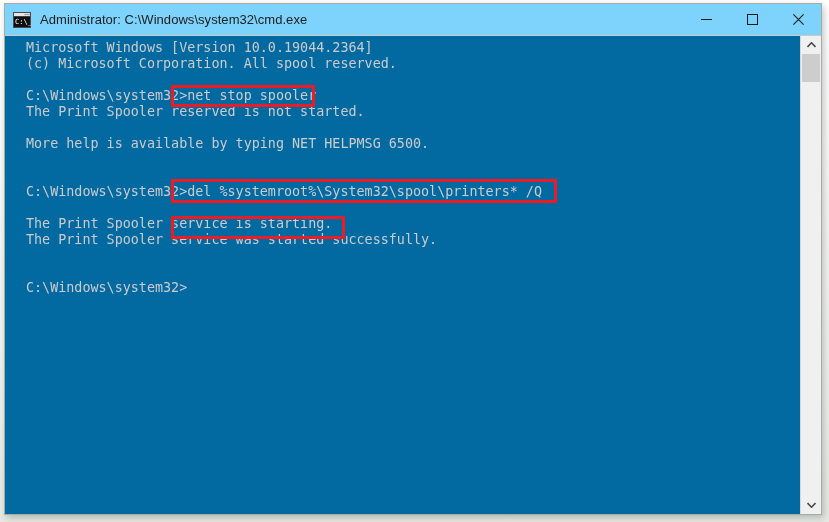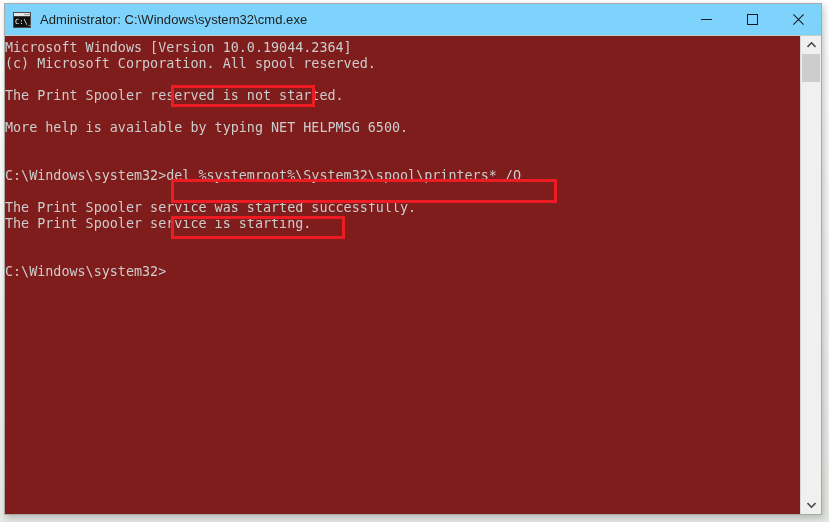--- a/index.html
+++ b/index.html
@@ -101,22 +101,22 @@
     box-sizing: border-box;
     overflow: hidden;
   }
 
   .console {
     position: absolute;
     left: 0;
     top: 0;
     right: 21px;
     bottom: 0;
-    background: #7f1d1d;
-    padding: 4px 0 0 0;
+    background: #0369a1;
+    padding: 4px 0 0 21px;
     box-sizing: border-box;
     overflow: hidden;
   }
 
   .line {
     font-family: "DejaVu Sans Mono", "Liberation Mono", monospace;
     font-size: 13.4px;
     line-height: 16px;
     height: 16px;
     color: #cccccc;
@@ -203,29 +203,30 @@
           </svg>
         </button>
       </span>
     </div>
 
     <div class="console-wrap">
       <div class="console" id="console-lines">
           <div class="line">Microsoft Windows [Version 10.0.19044.2364]</div>
           <div class="line">(c) Microsoft Corporation. All spool reserved.</div>
           <div class="line blank">&nbsp;</div>
+          <div class="line">C:\Windows\system32&gt;net stop spooler</div>
           <div class="line">The Print Spooler reserved is not started.</div>
           <div class="line blank">&nbsp;</div>
           <div class="line">More help is available by typing NET HELPMSG 6500.</div>
           <div class="line blank">&nbsp;</div>
           <div class="line blank">&nbsp;</div>
           <div class="line">C:\Windows\system32&gt;del %systemroot%\System32\spool\printers* /Q</div>
           <div class="line blank">&nbsp;</div>
+          <div class="line">The Print Spooler service is starting.</div>
           <div class="line">The Print Spooler service was started successfully.</div>
-          <div class="line">The Print Spooler service is starting.</div>
           <div class="line blank">&nbsp;</div>
           <div class="line blank">&nbsp;</div>
           <div class="line">C:\Windows\system32&gt;</div>
         </div>
 
       <div class="scrollbar">
         <div class="sb-arrow up">
           <svg width="9" height="6" viewBox="0 0 9 6" xmlns="http://www.w3.org/2000/svg">
             <path d="M0.5 5 L4.5 0.8 L8.5 5" stroke="#4a4a4a" stroke-width="1.6" fill="none"></path>
           </svg>

